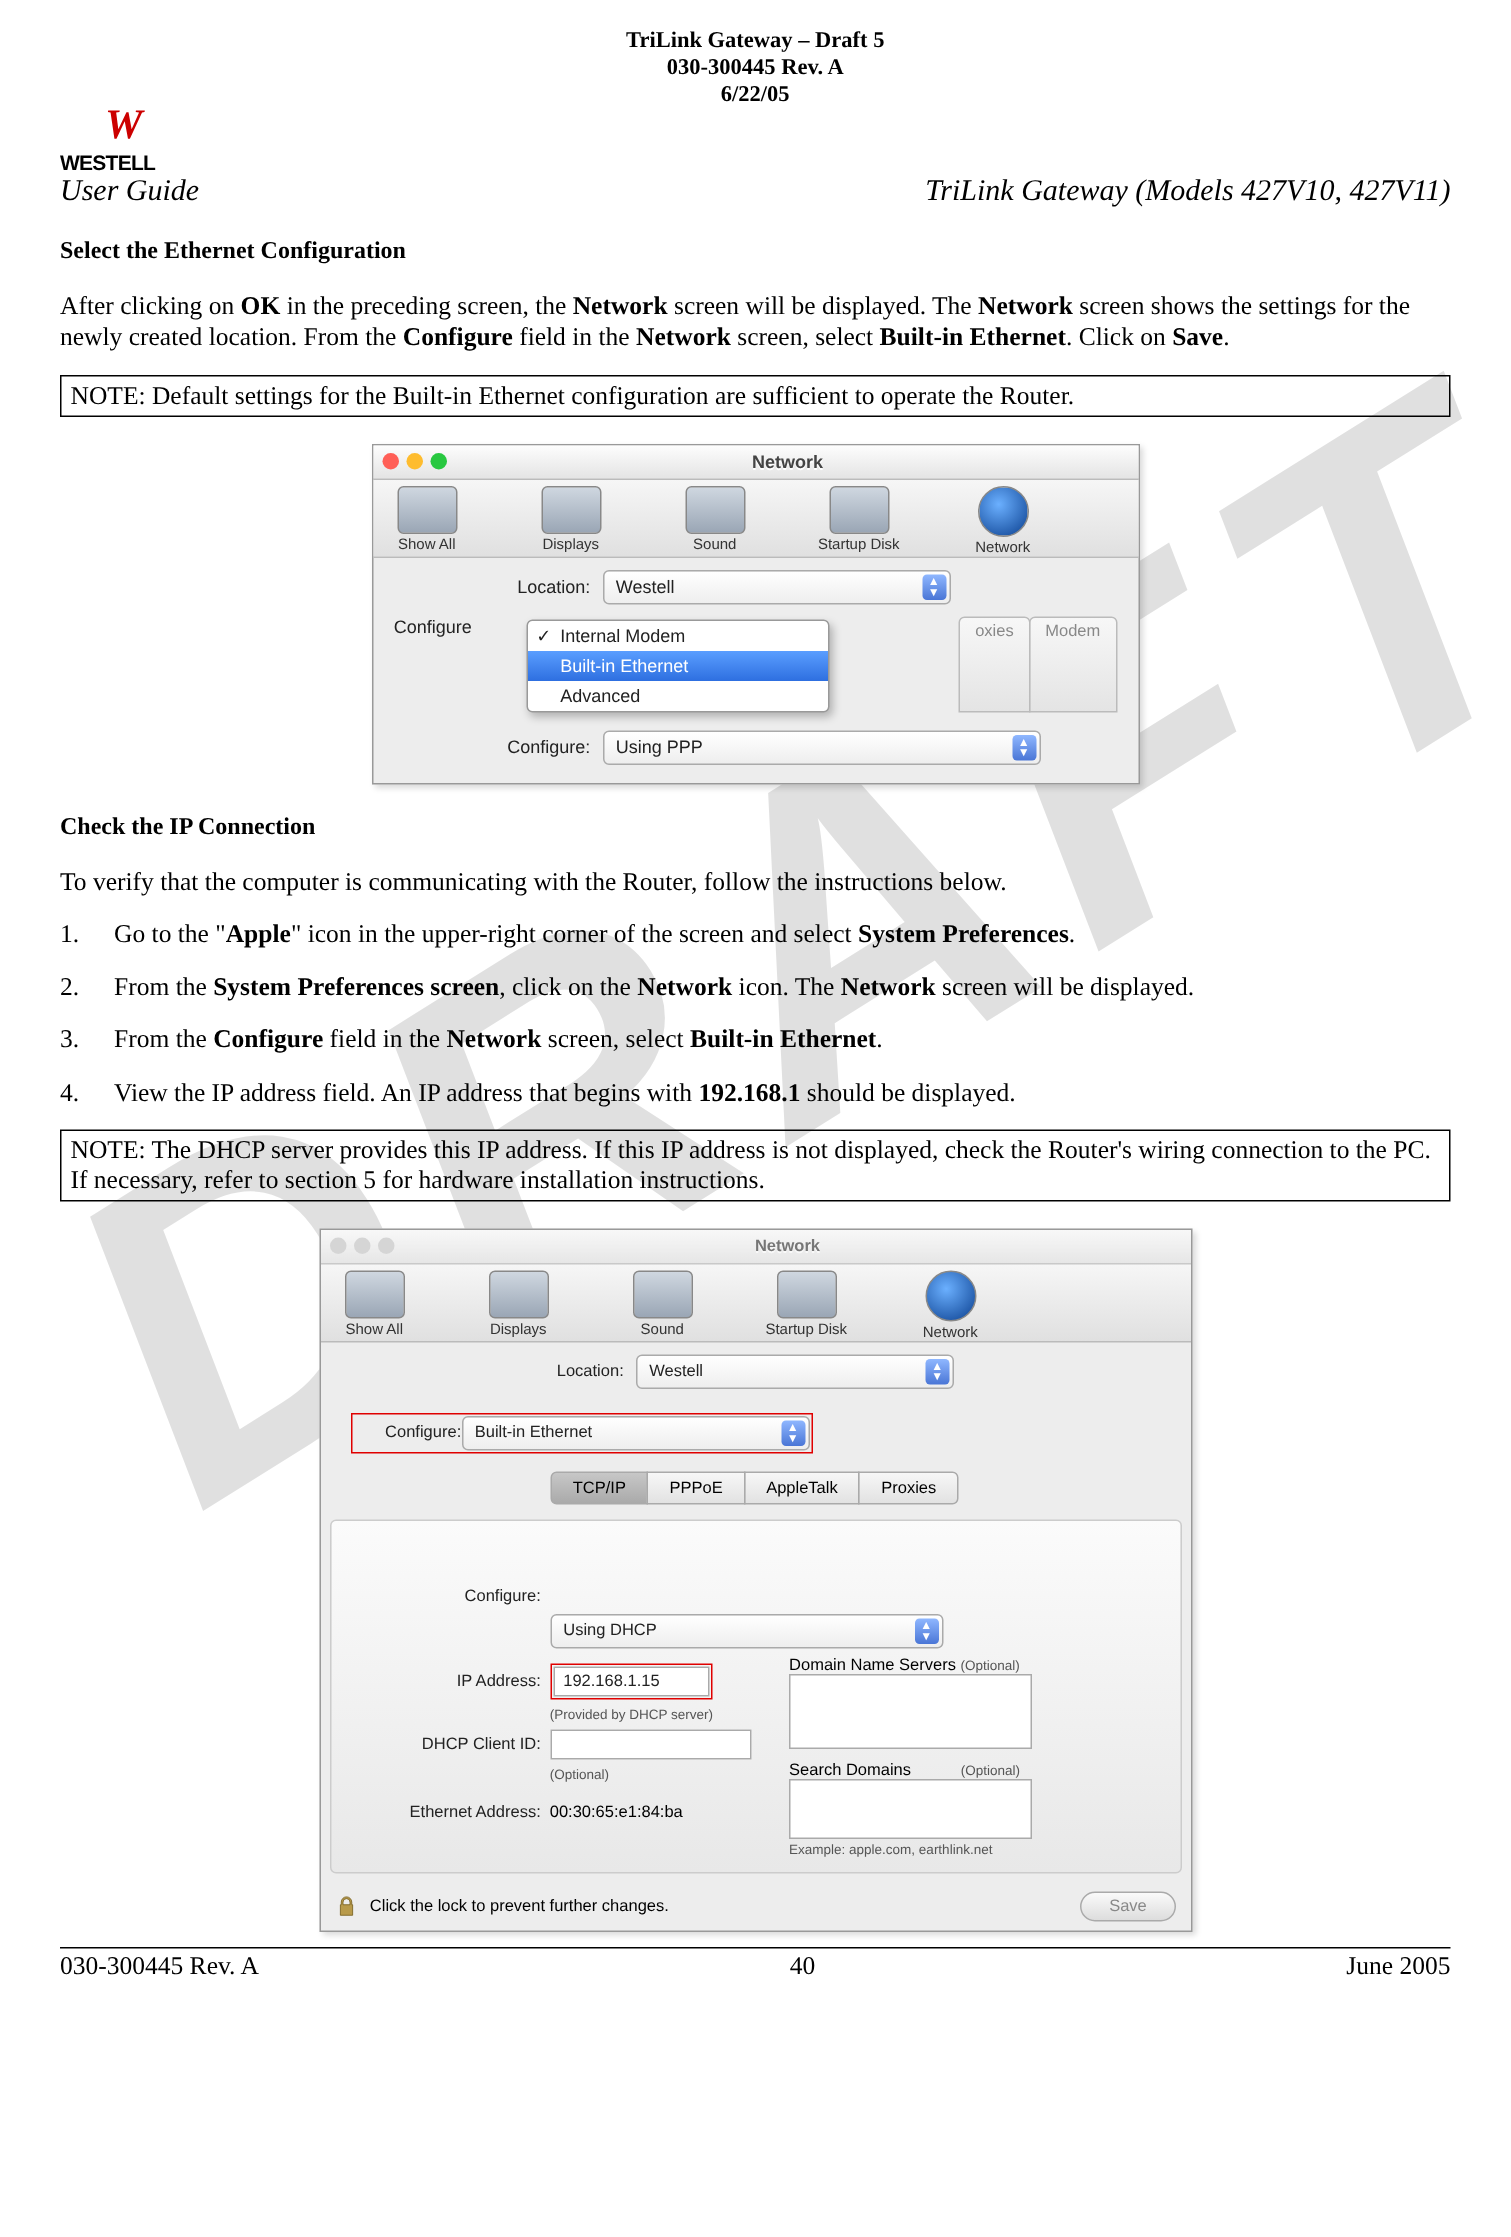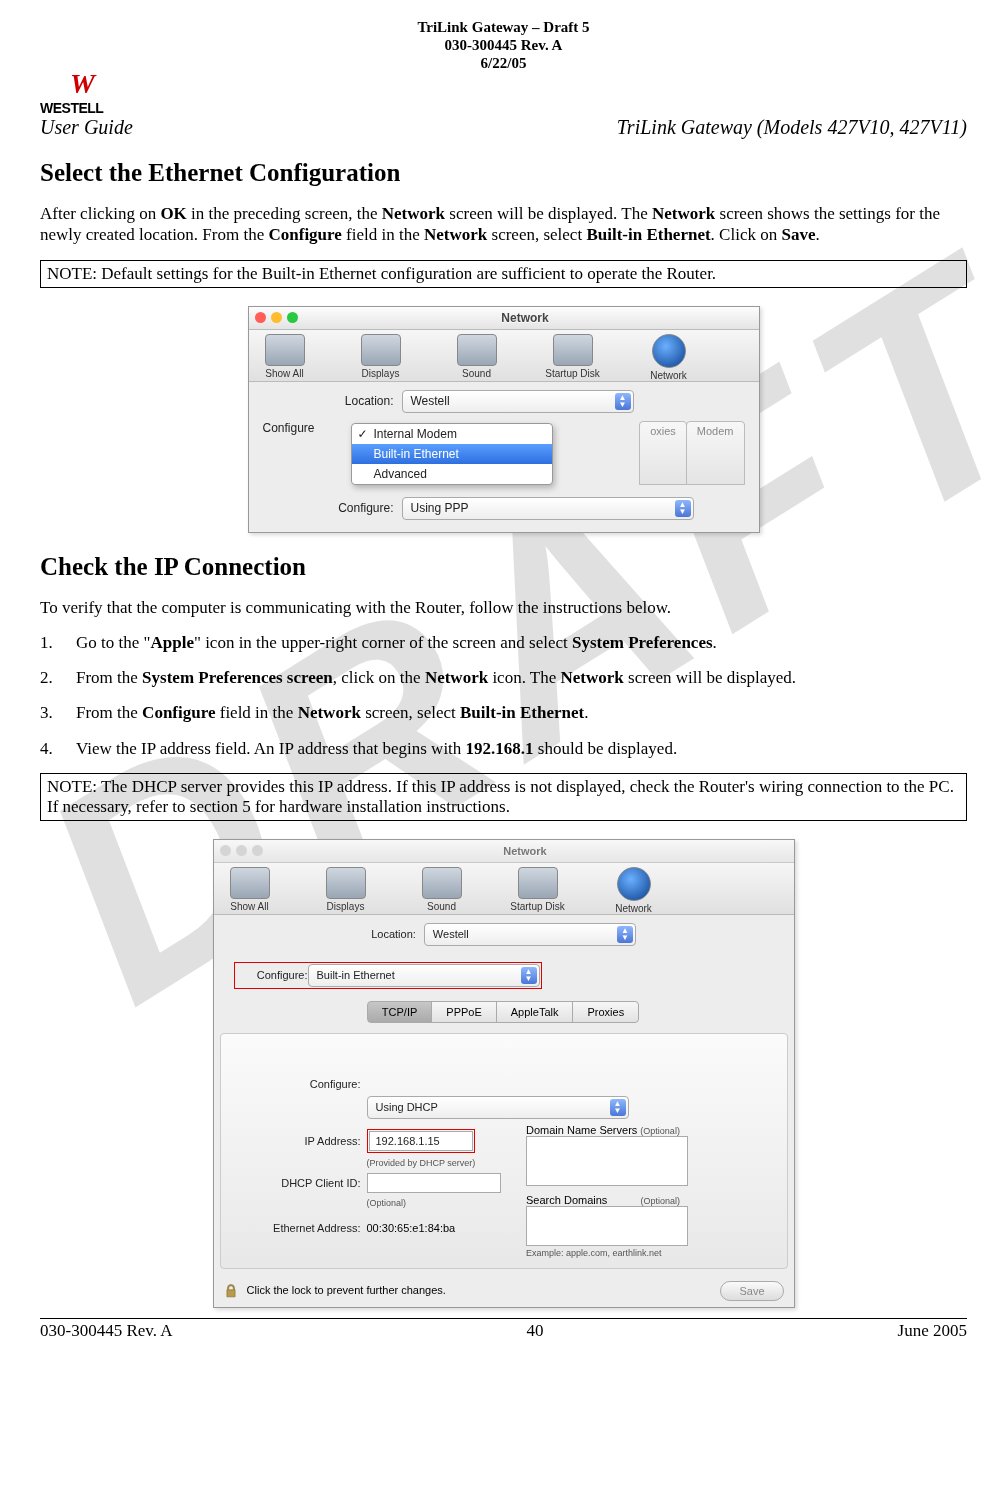--- a/index.html
+++ b/index.html
@@ -28,21 +28,21 @@
     white-space: nowrap;
     font-family: Arial, sans-serif;
   }
   .content { position: relative; z-index: 1; }
   .top-header { text-align: center; font-weight: bold; font-size: 15px; line-height: 1.2; }
   .logo-row { display: flex; align-items: flex-end; justify-content: space-between; margin-top: 4px; }
   .logo { width: 110px; height: 40px; position: relative; }
   .logo .swoosh { color: #c00; font-size: 28px; font-weight: bold; font-style: italic; position:absolute; top:-8px; left: 30px; }
   .logo .brand { font-family: Arial, sans-serif; font-size: 14px; font-weight: bold; color:#000; letter-spacing: -0.5px; position:absolute; bottom:0; left:0;}
   .ug-row { display: flex; justify-content: space-between; font-style: italic; font-size: 20px; margin-top: 0px; margin-bottom: 18px;}
-  h3 { font-size: 25px; font-weight: bold; margin: 20px 0 16px 0; }
+  h3 { font-size: 16px; font-weight: bold; margin: 20px 0 16px 0; }
   p { margin: 0 0 14px 0; line-height: 1.25; }
   .note-box { border: 1px solid #000; padding: 3px 6px; margin: 6px 0 18px 0; }
   ol { margin: 0 0 14px 0; padding-left: 0; list-style: none; counter-reset: item;}
   ol li { margin: 0 0 14px 0; padding-left: 36px; position: relative; line-height:1.25;}
   ol li::before { counter-increment: item; content: counter(item) "."; position:absolute; left:0; }
   b { font-weight: bold; }
 
   
   .shot1 { width: 510px; margin: 0 auto 10px auto; border: 1px solid #999; font-family: "Lucida Grande", Arial, sans-serif; font-size: 12px; background: #ededed; box-shadow: 2px 2px 4px rgba(0,0,0,0.15);}
   .mac-titlebar { background: linear-gradient(#fdfdfd,#e4e4e4); height: 22px; display:flex; align-items:center; padding: 0 6px; border-bottom:1px solid #bbb;}

